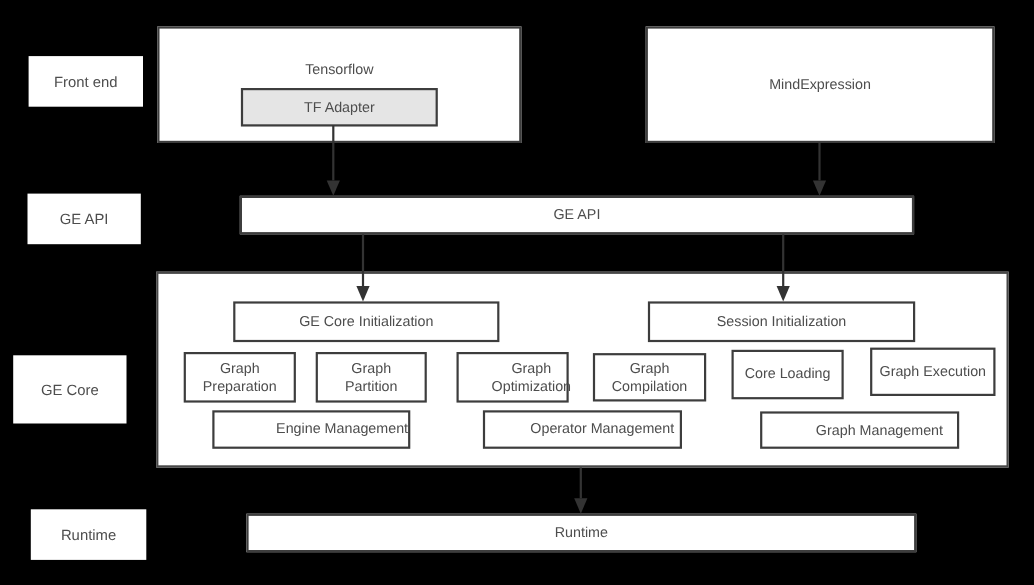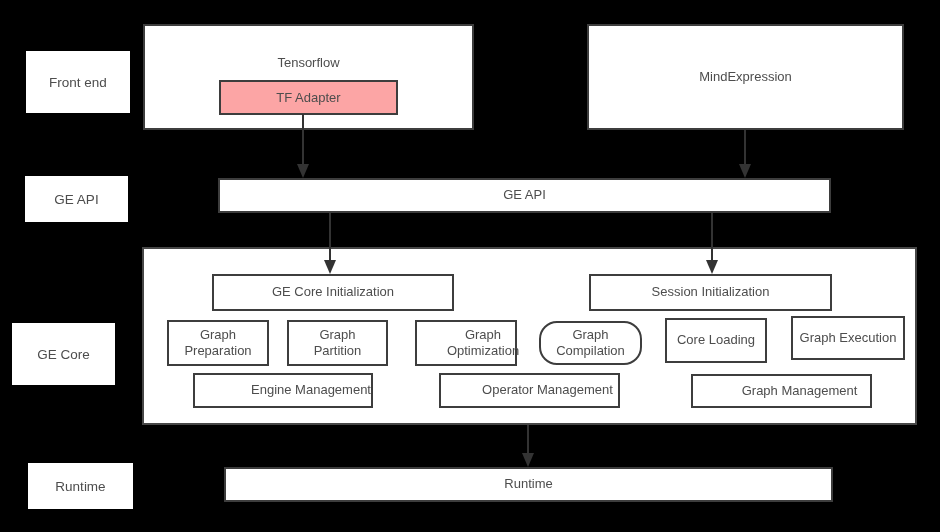--- a/index.html
+++ b/index.html
@@ -13,43 +13,43 @@
     position:absolute;background:#ffffff;border:2px solid #3d3d3d;
     box-sizing:border-box;display:flex;align-items:center;justify-content:center;
     font-size:13px;color:#4d4d4d;text-align:center;line-height:1.25;
   }
   .rowlabel{
     position:absolute;background:#ffffff;border:none;
     box-sizing:border-box;display:flex;align-items:center;justify-content:center;
     font-size:13.5px;color:#4d4d4d;
   }
   
-  .lbl-frontend{left:26px;top:51px;width:104px;height:62px;}
+  .lbl-frontend{left:26px;top:51px;width:104px;height:46px;}
   .lbl-geapi{left:25px;top:176px;width:103px;height:46px;}
   .lbl-gecore{left:12px;top:323px;width:103px;height:62px;}
   .lbl-runtime{left:28px;top:463px;width:105px;height:46px;}
   
   .tensorflow{left:143px;top:24px;width:331px;height:106px;
     flex-direction:column;justify-content:flex-start;}
   .tensorflow .title{margin-top:29px;margin-bottom:9px;}
-  .tfadapter{position:relative;width:179px;height:35px;background:#fca5a5;
+  .tfadapter{position:relative;width:179px;height:35px;background:#e5e5e5;
     border:2px solid #3d3d3d;box-sizing:border-box;display:flex;
     align-items:center;justify-content:center;}
   .mindexpression{left:587px;top:24px;width:317px;height:106px;}
   
   .geapi-bar{left:218px;top:178px;width:613px;height:35px;}
   
   .gecore{left:142px;top:247px;width:775px;height:178px;border-color:#474747;}
   .init-left{left:212px;top:274px;width:242px;height:37px;}
   .init-right{left:589px;top:274px;width:243px;height:37px;}
   .stage{padding:2px 6px;}
   .st0{left:167px;top:320px;width:102px;height:46px;}
   .st1{left:287px;top:320px;width:101px;height:46px;}
   .st2{left:415px;top:320px;width:102px;height:46px;padding-left:40px;}
-  .st3{left:539px;top:321px;width:103px;height:44px;border-radius:18px;}
+  .st3{left:539px;top:321px;width:103px;height:44px;}
   .st4{left:665px;top:318px;width:102px;height:45px;}
   .st5{left:791px;top:316px;width:114px;height:44px;}
   .mg0{left:193px;top:373px;width:180px;height:35px;justify-content:flex-end;}
   .mg1{left:439px;top:373px;width:181px;height:35px;padding-left:36px;}
   .mg2{left:691px;top:374px;width:181px;height:34px;padding-left:36px;}
   
   .runtime-bar{left:224px;top:467px;width:609px;height:35px;}
   
   .arrow{position:absolute;width:12px;display:flex;flex-direction:column;align-items:center;}
   .arrow .shaft{width:2px;background:#333333;flex:1;}

